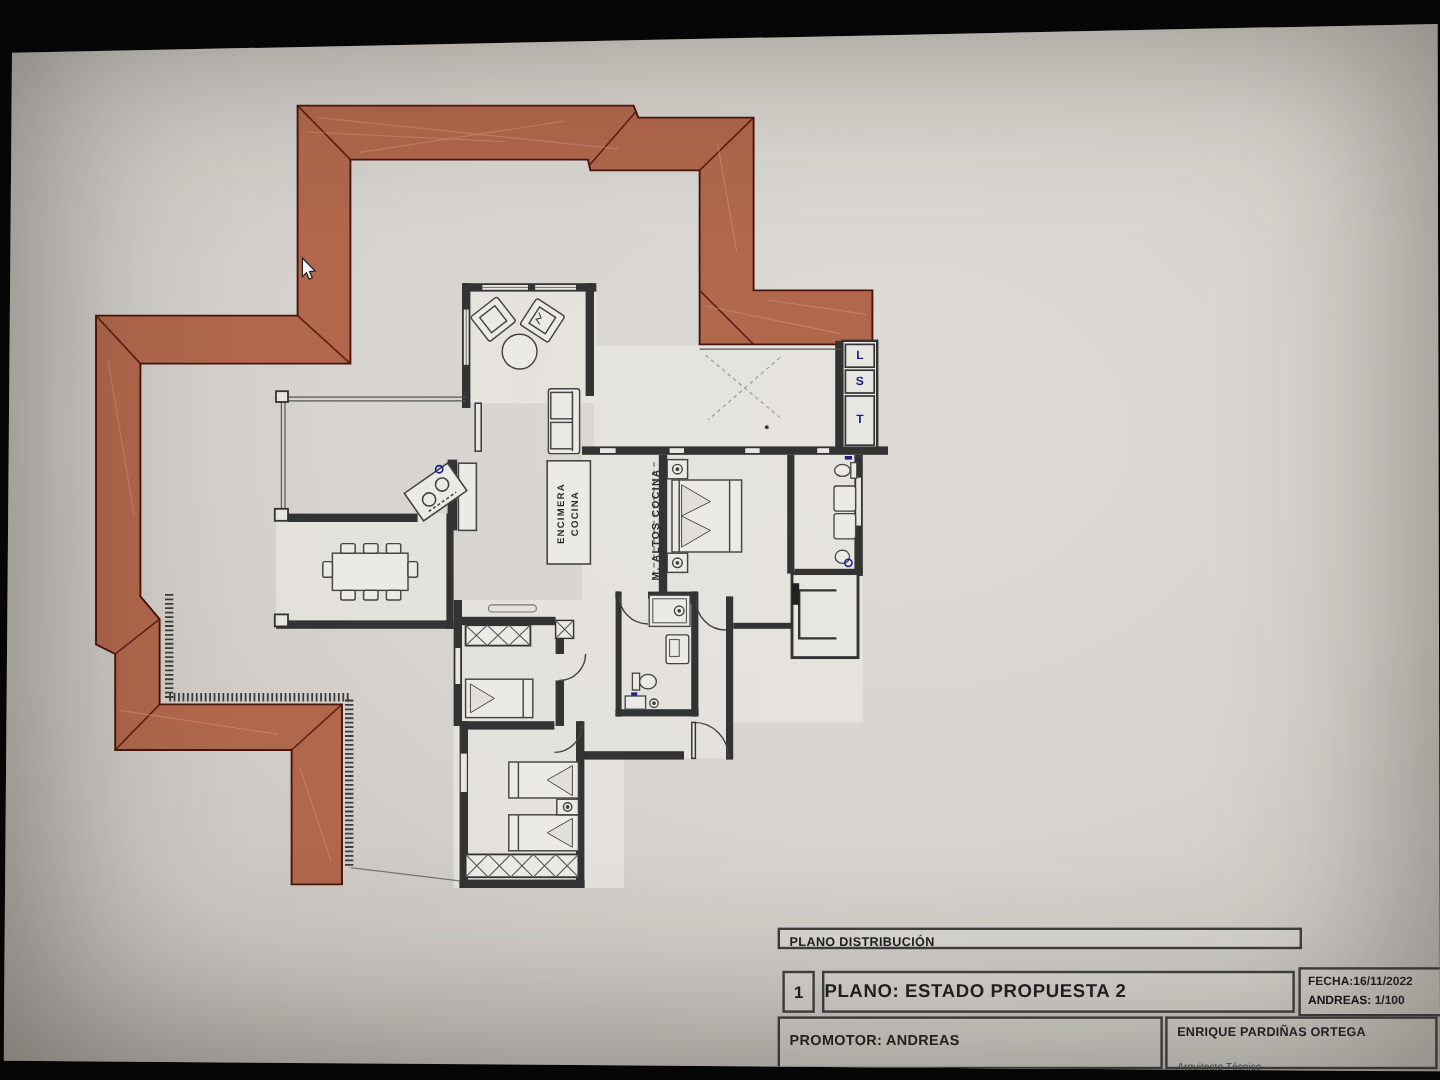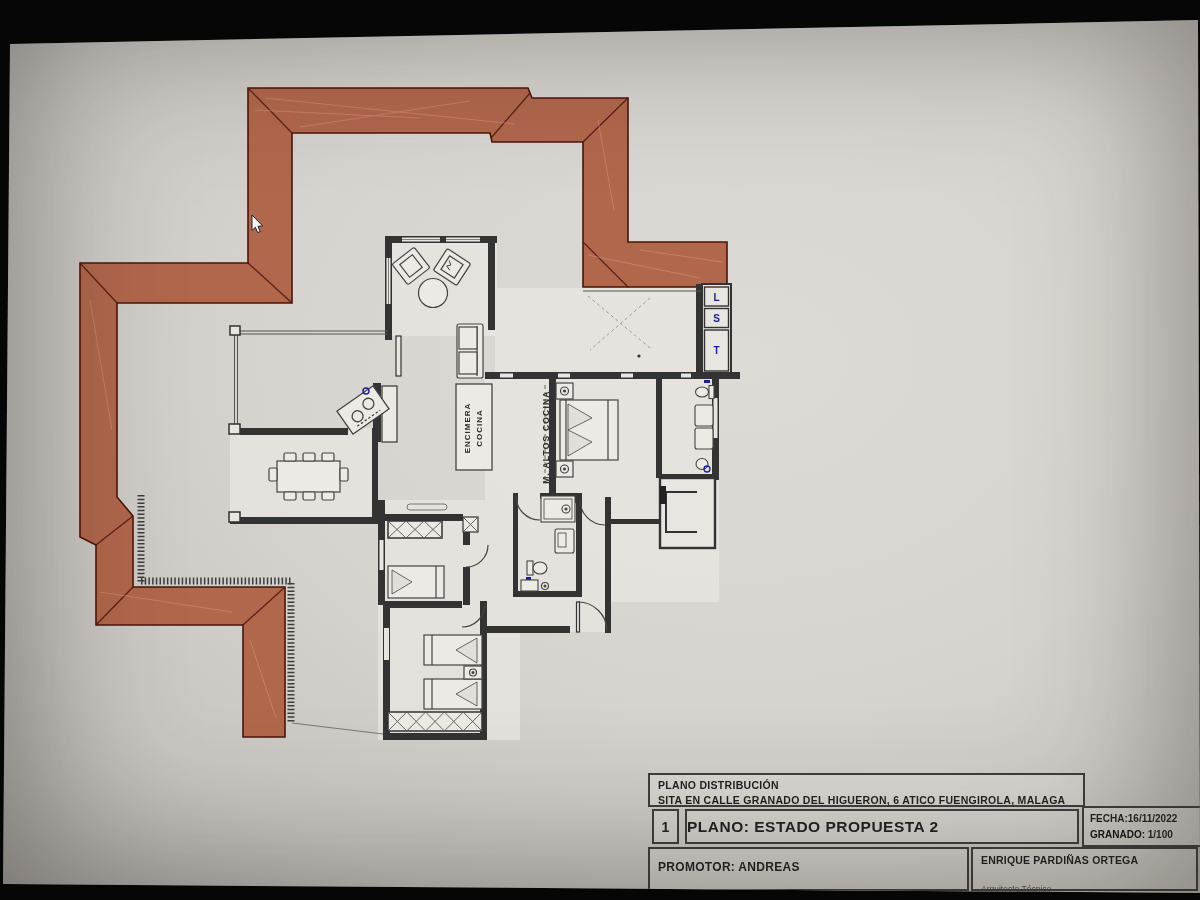--- a/index.html
+++ b/index.html
@@ -13,21 +13,21 @@
   svg{position:absolute;left:0;top:0;}
   .lbl{position:absolute;color:#2a2a2a;font-weight:bold;white-space:nowrap;}
   .vert{transform:translate(-50%,-50%) rotate(-90deg);}
   .lbl-counter{font-size:8px;letter-spacing:1px;text-align:center;line-height:1.5;}
   .lbl-cab{font-size:8.5px;letter-spacing:1.2px;}
   .blue-letter{position:absolute;transform:translate(-50%,-50%);color:#1b2090;
     font-size:10px;font-weight:bold;}
   
   .tb-box{position:absolute;border:2px solid #3e3e3e;background:rgba(236,234,229,.30);
     color:#1f1f1f;box-sizing:border-box;}
-  .tb-title{left:648px;top:773px;width:437px;height:34px;padding:3px 8px;
+  .tb-title{left:648px;top:773px;width:437px;height:18px;padding:3px 8px;
     font-size:10.5px;font-weight:bold;line-height:1.42;letter-spacing:.3px;}
   .tb-num{left:652px;top:809px;width:27px;height:35px;display:flex;align-items:center;
     justify-content:center;font-size:14px;font-weight:bold;}
   .tb-plan{left:685px;top:809px;width:394px;height:35px;display:flex;align-items:center;
     font-size:15.5px;font-weight:bold;letter-spacing:.5px;}
   .tb-fecha{left:1082px;top:806px;width:140px;height:41px;padding:3px 6px;
     font-size:10px;font-weight:bold;line-height:1.6;}
   .tb-fecha .scale-label{font-weight:900;color:#111;}
   .tb-prom{left:648px;top:847px;width:321px;height:44px;padding:11px 8px 0 8px;
     font-size:12px;font-weight:bold;letter-spacing:.3px;}
@@ -327,28 +327,27 @@
   <div>COCINA</div>
 </div>
 <div class="lbl vert lbl-cab" style="left:546px;top:437px;">M. ALTOS COCINA</div>
 <div class="blue-letter" style="left:716.5px;top:296.5px;">L</div>
 <div class="blue-letter" style="left:716.5px;top:318px;">S</div>
 <div class="blue-letter" style="left:716.5px;top:350px;">T</div>
 
 <div>
   <div class="tb-box tb-title">
     <div>PLANO DISTRIBUCIÓN</div>
-    <div>SITA EN CALLE GRANADO DEL HIGUERON, 6 ATICO FUENGIROLA, MALAGA</div>
   </div>
   <div class="tb-box tb-num">1</div>
   <div class="tb-box tb-plan">PLANO: ESTADO PROPUESTA 2</div>
   <div class="tb-box tb-fecha">
     <div>FECHA:16/11/2022</div>
     <div>
-      <span class="scale-label">GRANADO:</span>
+      <span class="scale-label">ANDREAS:</span>
       <span>1/100</span>
     </div>
   </div>
   <div class="tb-box tb-prom">PROMOTOR: ANDREAS</div>
   <div class="tb-box tb-arch">
     <div class="name">ENRIQUE PARDIÑAS ORTEGA</div>
     <div class="role">Arquitecto Técnico</div>
   </div>
 </div>
 

